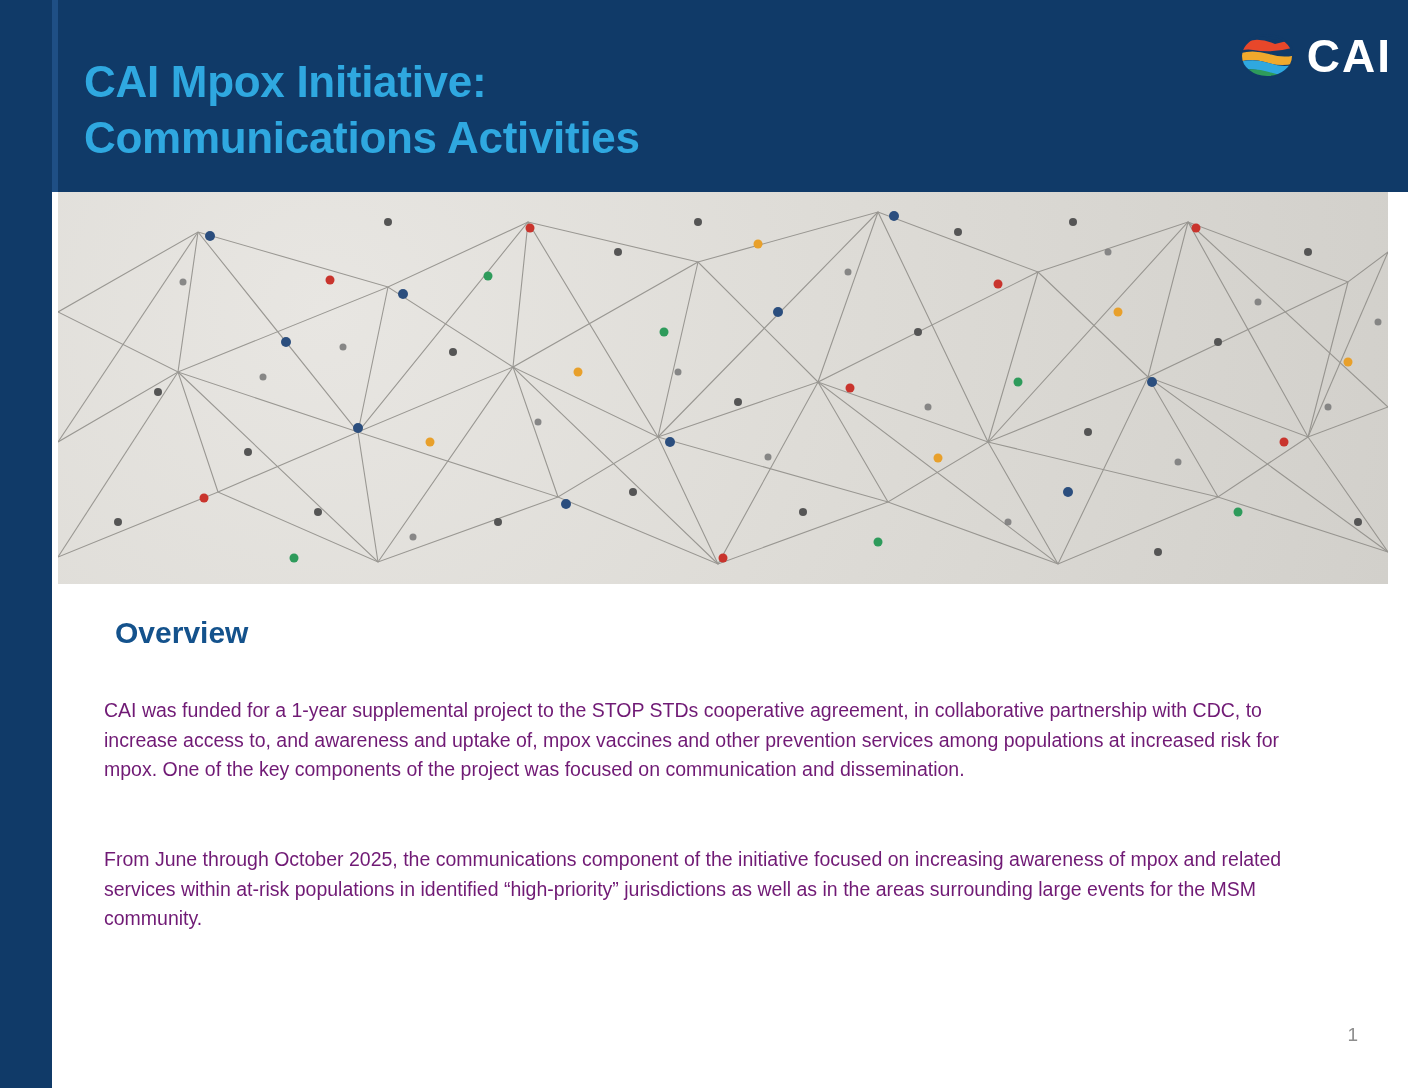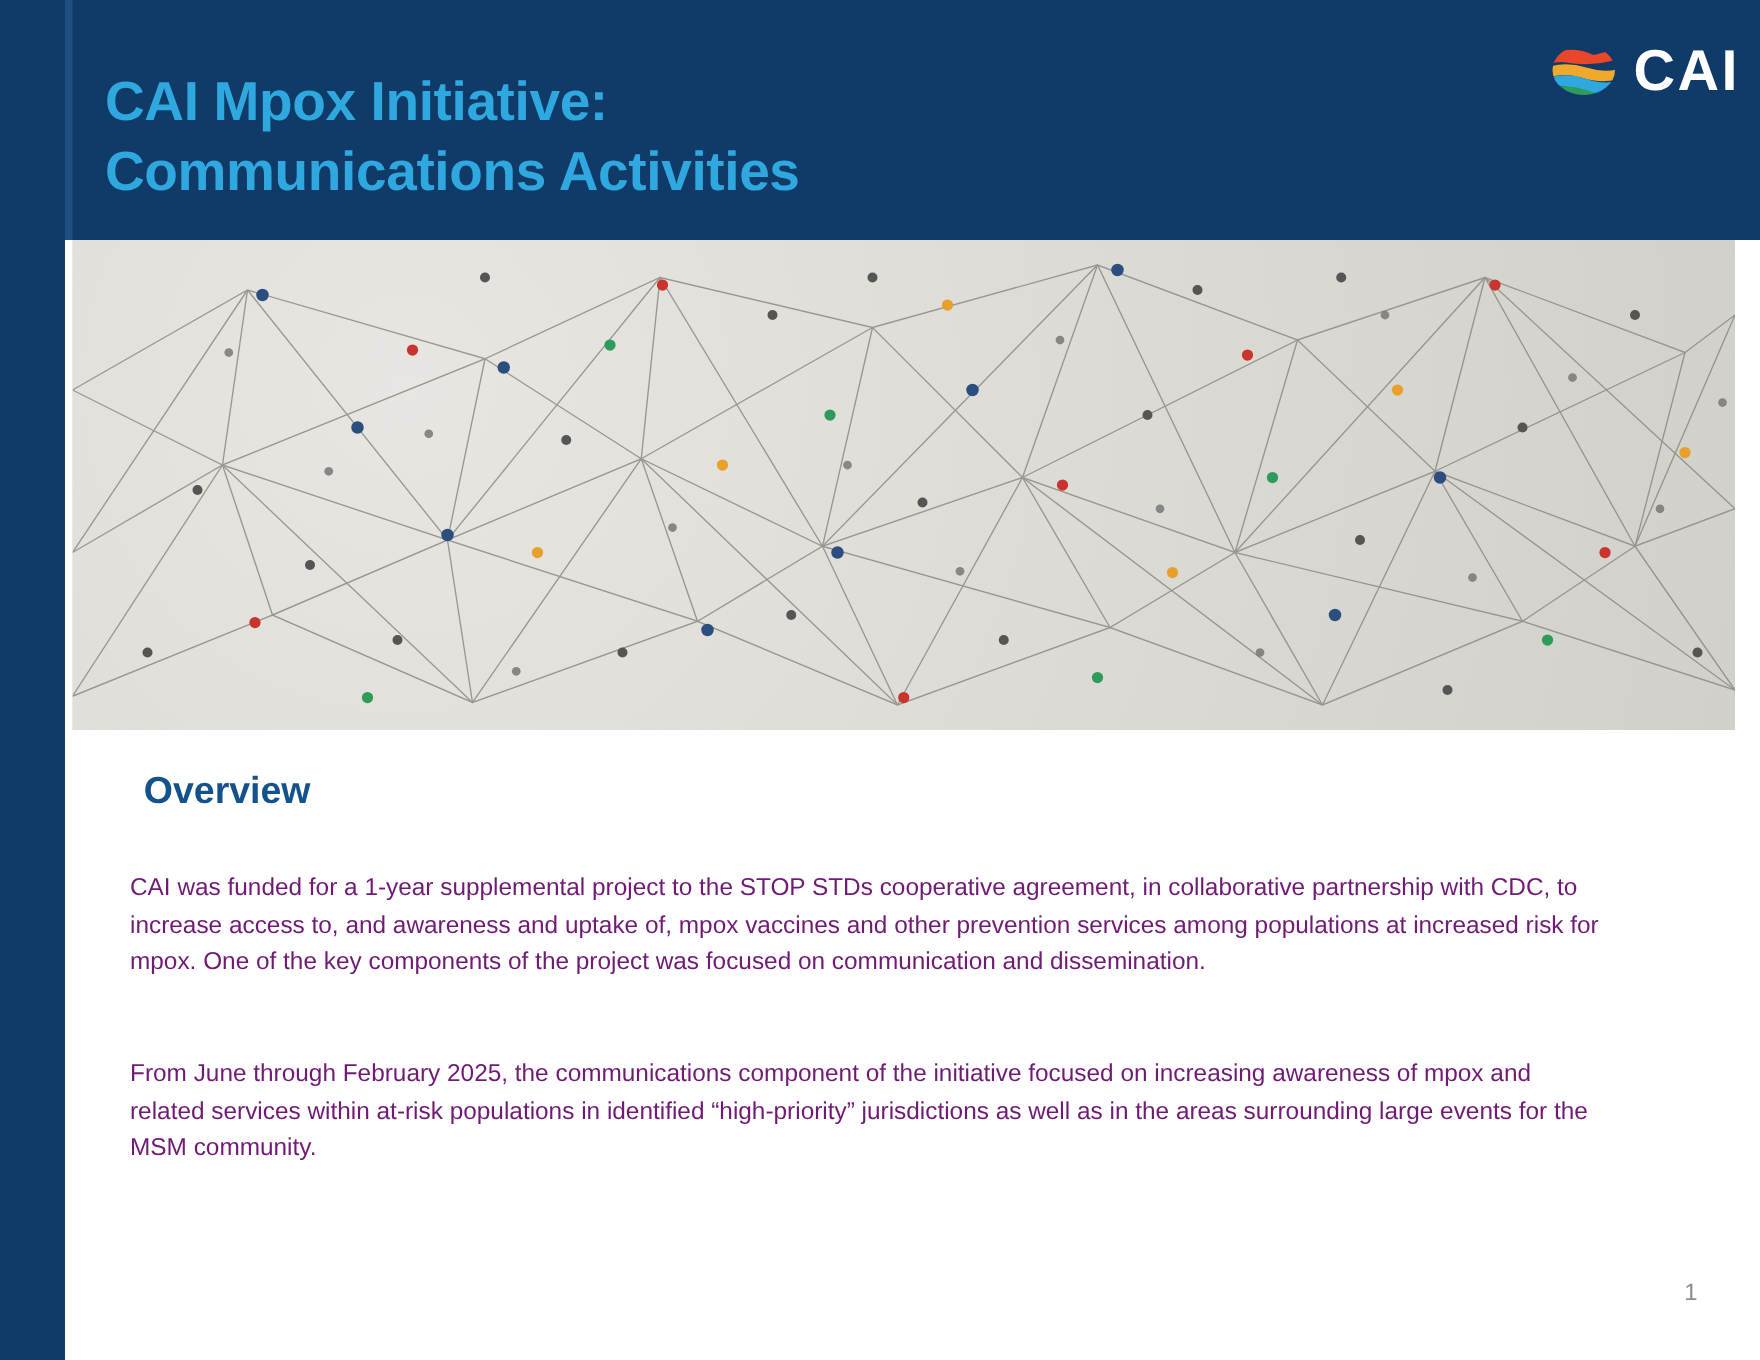--- a/index.html
+++ b/index.html
@@ -267,17 +267,17 @@
             <circle cx="1270" cy="215" r="3.5"></circle>
             <circle cx="1320" cy="130" r="3.5"></circle>
         </g>
       </g>
     </svg>
   </div>
 
   <div class="section-title">Overview</div>
 
   <div class="para para-1">CAI was funded for a 1-year supplemental project to the STOP STDs cooperative agreement, in collaborative partnership with CDC, to increase access to, and awareness and uptake of, mpox vaccines and other prevention services among populations at increased risk for mpox. One of the key components of the project was focused on communication and dissemination.</div>
-  <div class="para para-2">From June through February 2025, the communications component of the initiative focused on increasing awareness of mpox and related services within at-risk populations in identified “high-priority” jurisdictions as well as in the areas surrounding large events for the MSM community.</div>
+  <div class="para para-2">From June through October 2025, the communications component of the initiative focused on increasing awareness of mpox and related services within at-risk populations in identified “high-priority” jurisdictions as well as in the areas surrounding large events for the MSM community.</div>
 
   <div class="page-number">1</div>
 
 </div>
 
 </body></html>

